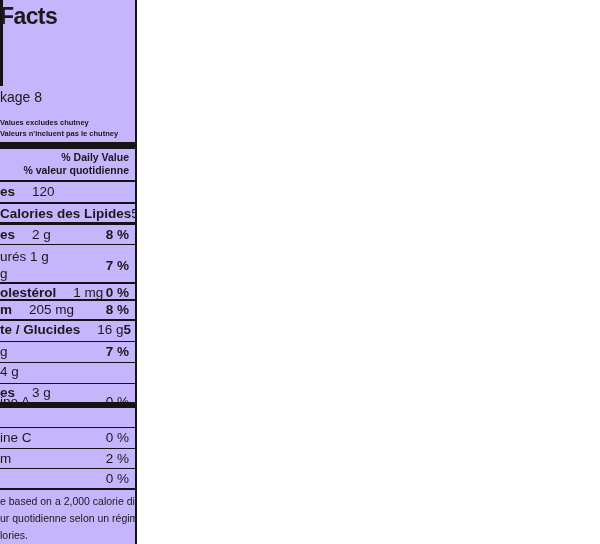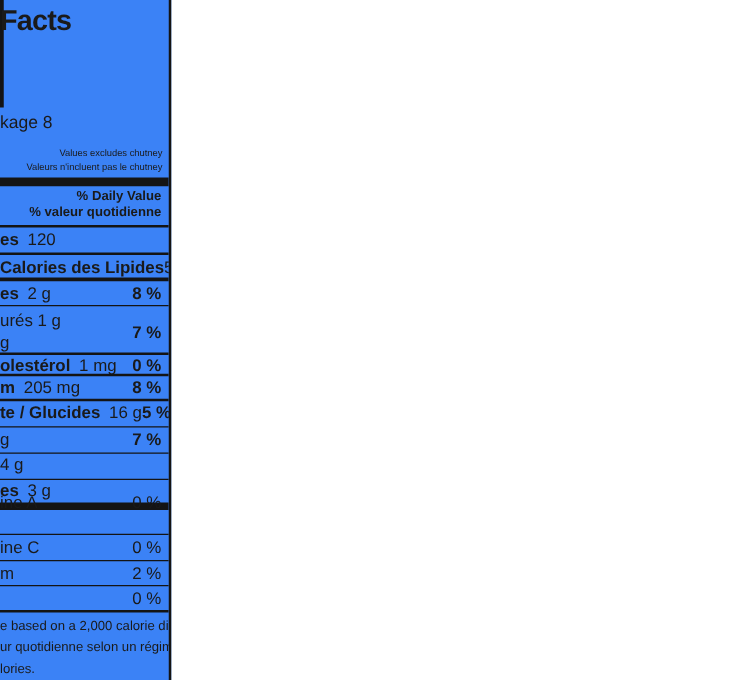--- a/index.html
+++ b/index.html
@@ -3,38 +3,38 @@
 <meta charset="utf-8">
 <style>
   html,body{margin:0;padding:0;}
   body{
     width:600px;height:544px;background:#ffffff;position:relative;overflow:hidden;
     font-family:"Liberation Sans",sans-serif;color:#1a1a1a;
     -webkit-font-smoothing:antialiased;
   }
   .label{
     position:absolute;left:0;top:0;width:135px;height:544px;
-    background:#3b82f6;border-right:2px solid #141414;overflow:hidden;
+    background:#c4b5fd;border-right:2px solid #141414;overflow:hidden;
   }
   .abs{position:absolute;left:0;right:0;}
   .rule{position:absolute;left:0;right:0;background:#141414;}
   .title{
     font-size:23px;font-weight:700;letter-spacing:-0.6px;line-height:25px;white-space:nowrap;
   }
   .edge-strip{position:absolute;left:0;top:0;width:3px;height:86px;background:#141414;}
   .serv{font-size:14px;line-height:16px;white-space:nowrap;}
-  .note{font-size:7.5px;line-height:11px;text-align:right;padding-right:5px;white-space:nowrap;}
+  .note{font-size:7.5px;line-height:11px;text-align:left;padding-right:5px;white-space:nowrap;font-weight:bold;}
   .dvh{font-size:10.5px;font-weight:700;line-height:13px;text-align:right;padding-right:6px;white-space:nowrap;}
   .row{
     display:flex;justify-content:space-between;align-items:flex-start;
     font-size:13.5px;line-height:15px;white-space:nowrap;
   }
   .row .lf{display:inline-block;}
   .b{font-weight:700;}
-  .amt{margin-left:7px;text-align:right;}
+  .amt{margin-left:17px;text-align:right;}
   .pct{font-weight:700;padding-right:6px;}
   .pct-reg{font-weight:400;padding-right:6px;}
   .two{align-items:center;}
   .two .lf div{line-height:17px;}
   .foot{font-size:10.5px;line-height:16px;white-space:nowrap;}
 </style>
 </head>
 <body>
 
 <div class="label">

